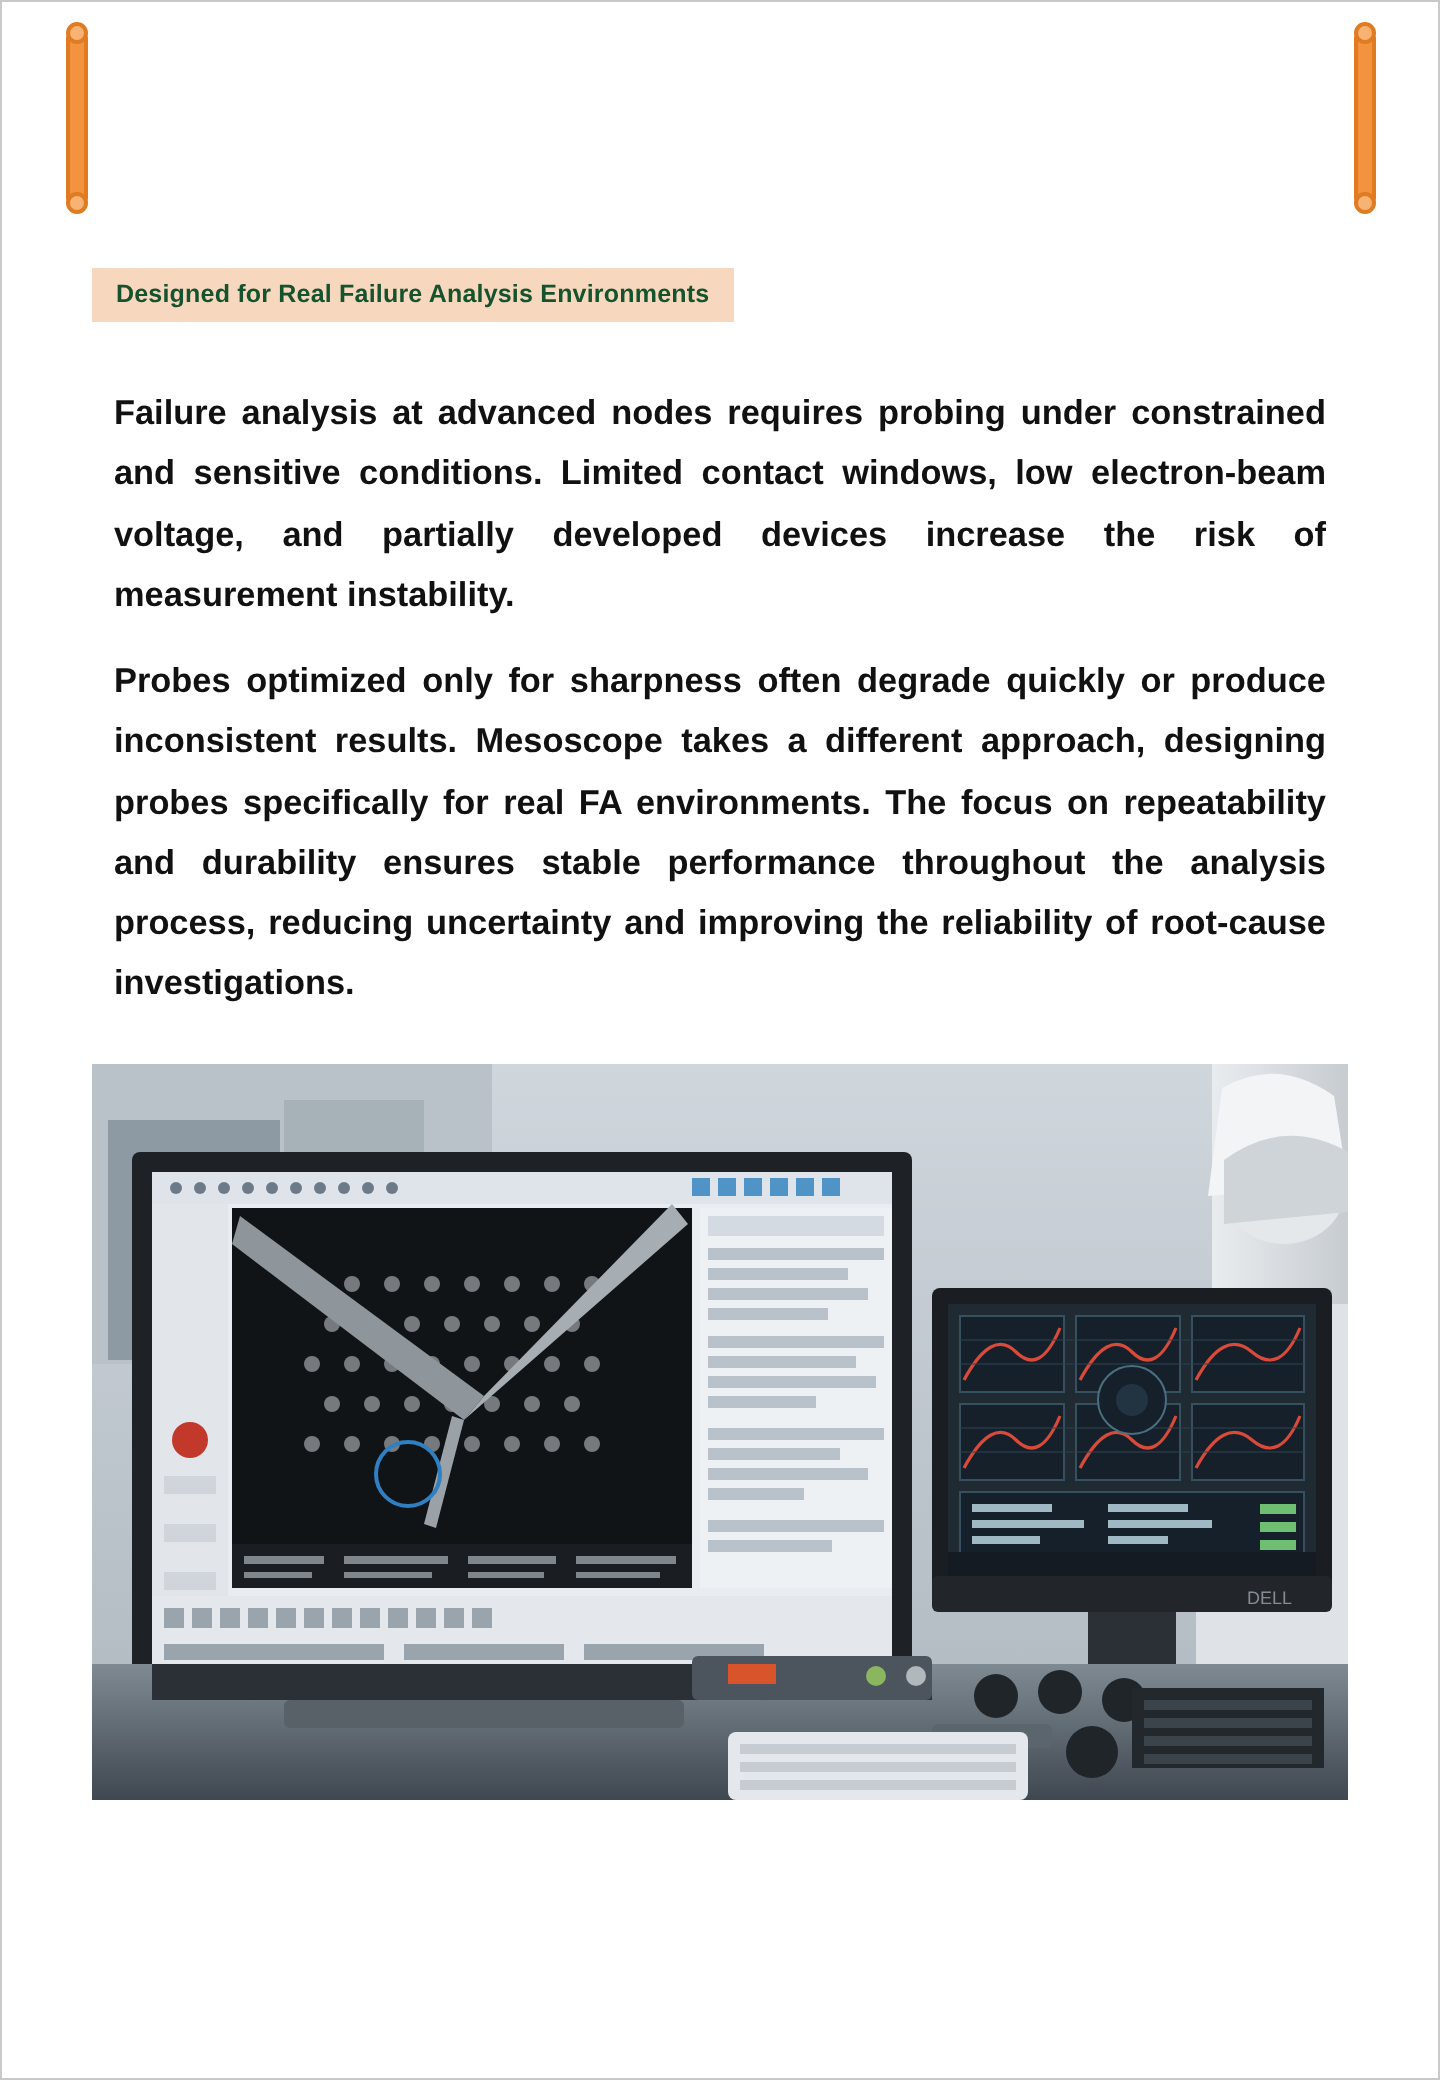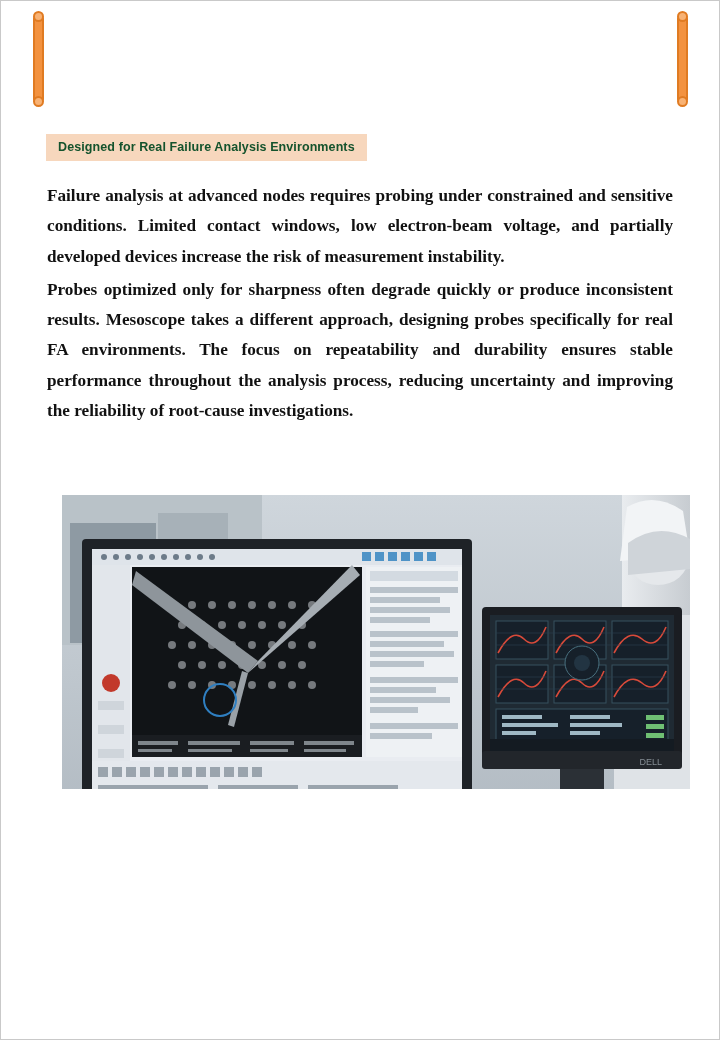--- a/index.html
+++ b/index.html
@@ -106,33 +106,32 @@
     left: 44px;
     top: 178px;
     width: 632px;
     color: #111111;
     font-size: 17.2px;
     font-weight: bold;
     line-height: 1.76;
     text-align: justify;
     text-justify: inter-word;
   }
-  .body-copy p { margin: 3px; font-family: Liberation Serif, serif; }
+  .body-copy p { margin: 13px; }
   .body-copy p + p { margin-top: 0px; }
 
   
   .photo {
     position: absolute;
     left: 46px;
-    top: 495px;
+    top: 532px;
     width: 628px;
-    height: 294px;
+    height: 368px;
     overflow: hidden;
     background: #1c2026;
-    margin-left: 16px;
   }
   .photo svg { display: block; }
 </style>
 </head>
 <body>
 
 <div class="page-border"></div>
 
 <div class="banner-wrap">
   <div class="ribbon-ear left">

